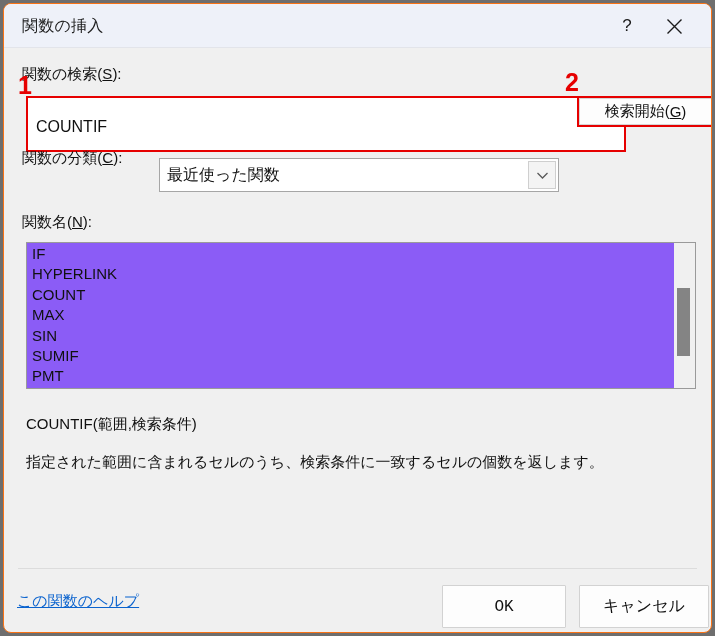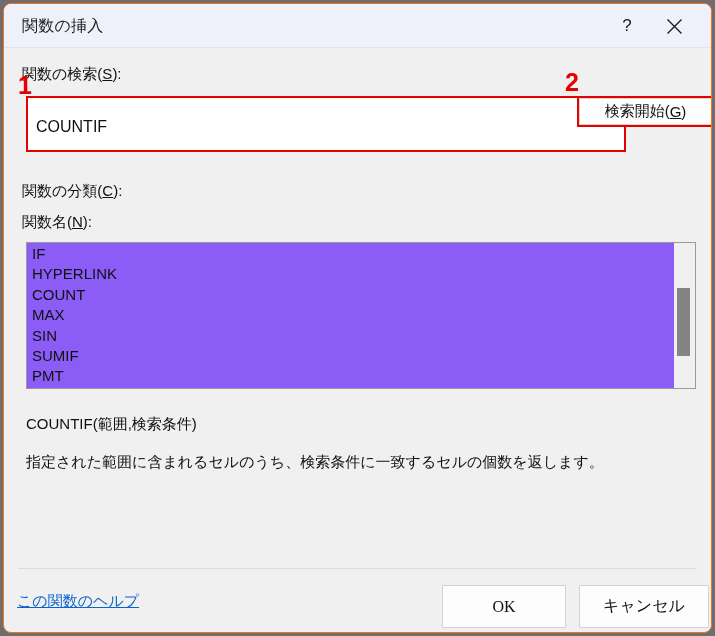--- a/index.html
+++ b/index.html
@@ -63,21 +63,21 @@
   
   .field-label {
     position: absolute;
     font-size: 15px;
     color: #101010;
     white-space: nowrap;
   }
   .field-label u { text-decoration: underline; }
 
   .lbl-search   { left: 18px; top: 61px; }
-  .lbl-category { left: 18px; top: 178px; }
+  .lbl-category { left: 18px; top: 145px; }
   .lbl-funcname { left: 18px; top: 209px; }
 
   
   .search-wrap {
     position: absolute;
     left: 22px;
     top: 92px;
     width: 600px;
     height: 56px;
     border: 2px solid #e60000;
@@ -252,21 +252,21 @@
     cursor: pointer;
   }
   .dlg-btn {
     position: absolute;
     top: 581px;
     height: 43px;
     background: #fdfdfd;
     border: 1px solid #d2d2d2;
     border-radius: 1px;
     box-sizing: border-box;
-    font-family: Liberation Serif, serif;
+    font-family: Liberation Mono, monospace;
     font-size: 16px;
     color: #101010;
     cursor: default;
     display: flex;
     align-items: center;
     justify-content: center;
   }
   .btn-ok     { left: 438px; width: 124px; }
   .btn-cancel { left: 575px; width: 130px; }
 </style>
@@ -304,20 +304,28 @@
       <span>検索開始(</span>
         <u>G</u>
         <span>)</span>
     </div>
   </div>
 
   <div class="field-label lbl-category">
     <span>関数の分類(</span><u>C</u><span>):</span>
   </div>
 
+  <div class="combo">
+    <div class="combo-value">最近使った関数</div>
+    <div class="combo-arrow">
+      <svg width="13" height="9" viewBox="0 0 13 9" aria-hidden="true">
+        <path d="M1.5 2 L6.5 7 L11.5 2" stroke="#5a5a5a" stroke-width="1.3" fill="none"></path>
+      </svg>
+    </div>
+  </div>
 
   <div class="field-label lbl-funcname">
     <span>関数名(</span><u>N</u><span>):</span>
   </div>
 
   <div class="listbox">
     <div class="list-items">
       <div class="list-item">IF</div>
       <div class="list-item">HYPERLINK</div>
       <div class="list-item">COUNT</div>

